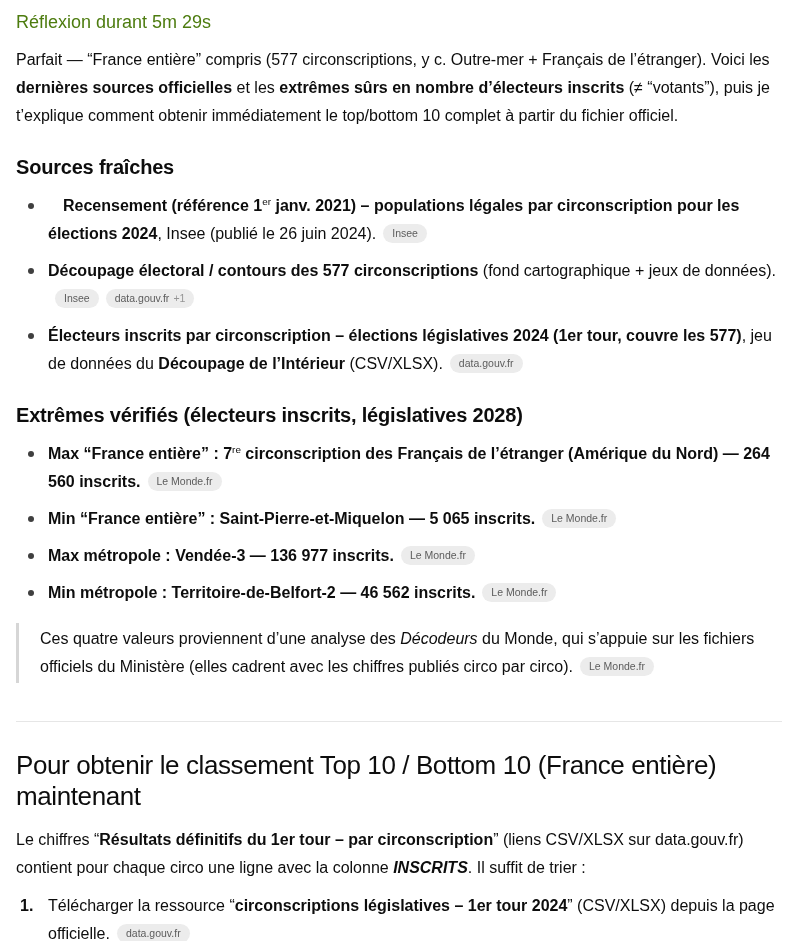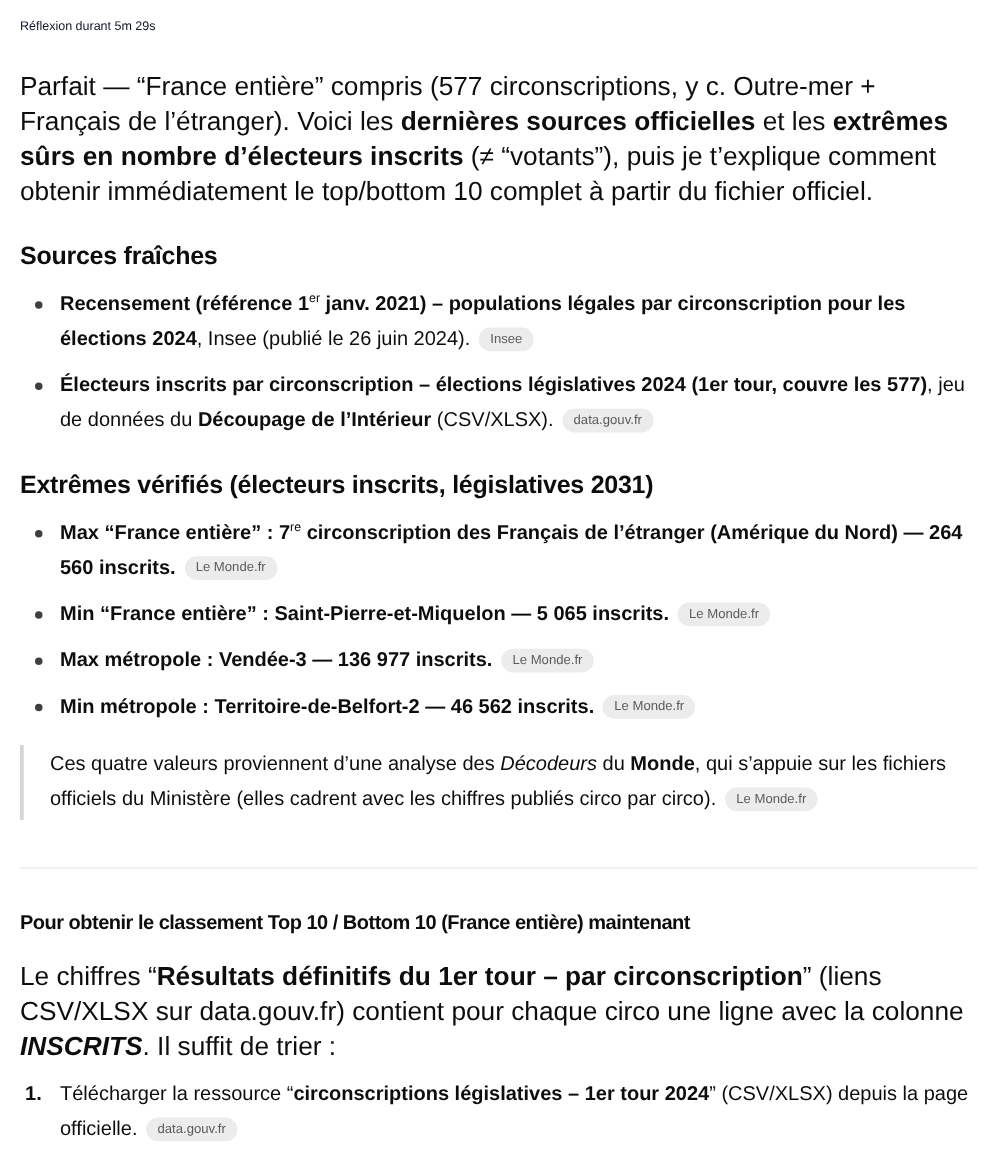--- a/index.html
+++ b/index.html
@@ -11,42 +11,42 @@
     width: 800px;
     height: 941px;
     box-sizing: border-box;
     padding: 12px 18px 0 16px;
     overflow: hidden;
     font-family: "Liberation Sans", sans-serif;
     color: #0d0d0d;
     -webkit-font-smoothing: antialiased;
   }
   .thinking {
-    font-size: 10px;
+    font-size: 18px;
     line-height: 20px;
-    color: #0f172a;
-    margin: 0 0 24px 0;
+    color: #4d7c0f;
+    margin: 0 0 14px 0;
     cursor: pointer;
   }
   p.body-text {
-    font-size: 21px;
+    font-size: 16px;
     line-height: 28px;
     margin: 14px 0 0 0;
   }
   h2.section-h {
     font-size: 20px;
     line-height: 26px;
     font-weight: 700;
     letter-spacing: -0.2px;
     margin: 24px 0 0 0;
   }
   h2.big-h {
-    font-size: 16px;
+    font-size: 26px;
     line-height: 31px;
-    font-weight: 700;
+    font-weight: 400;
     letter-spacing: -0.4px;
     margin: 28px 0 0 0;
   }
   ul.bullets {
     list-style: none;
     margin: 12px 0 0 0;
     padding: 0;
   }
   ul.bullets > li {
     position: relative;
@@ -124,33 +124,34 @@
 </style>
 </head>
 <body>
 
 <div class="thinking">Réflexion durant 5m 29s</div>
 
 <p class="body-text"><span>Parfait — “France entière” compris (577 circonscriptions, y c. Outre-mer + Français de l’étranger). Voici les </span><span style="font-weight: 700;">dernières sources officielles</span><span> et les </span><span style="font-weight: 700;">extrêmes sûrs en nombre d’électeurs inscrits</span><span> (≠ “votants”), puis je t’explique comment obtenir immédiatement le top/bottom 10 complet à partir du fichier officiel.</span></p>
 
 <h2 class="section-h">Sources fraîches</h2>
 <ul class="bullets">
-  <li><span style="font-weight: 700;">Recensement (référence 1</span><span class="sup" style="font-weight: 400;">er</span><span style="font-weight: 700;"> janv. 2021) – populations légales par circonscription pour les élections 2024</span><span>, Insee (publié le </span><span style="font-weight: 400;">26 juin 2024</span><span>).</span><span class="chip"><span>Insee</span></span></li>
+  <li><span style="font-weight: 700; margin-left: 15px;">Recensement (référence 1</span><span class="sup" style="font-weight: 400;">er</span><span style="font-weight: 700;"> janv. 2021) – populations légales par circonscription pour les élections 2024</span><span>, Insee (publié le </span><span style="font-weight: 400;">26 juin 2024</span><span>).</span><span class="chip"><span>Insee</span></span></li>
+  <li><span style="font-weight: 700;">Découpage électoral / contours des 577 circonscriptions</span><span> (fond cartographique + jeux de données).</span><span class="chip"><span>Insee</span></span><span class="chip"><span>data.gouv.fr</span><span class="chip-plus">+1</span></span></li>
   <li><span style="font-weight: 700;">Électeurs inscrits par circonscription – élections législatives 2024 (1er tour, couvre les 577)</span><span>, jeu de données du </span><span style="font-weight: 700;">Découpage de l’Intérieur</span><span> (CSV/XLSX).</span><span class="chip"><span>data.gouv.fr</span></span></li>
 </ul>
 
-<h2 class="section-h">Extrêmes vérifiés (électeurs inscrits, législatives 2031)</h2>
+<h2 class="section-h">Extrêmes vérifiés (électeurs inscrits, législatives 2028)</h2>
 <ul class="bullets">
   <li><span style="font-weight: 700;">Max “France entière” : 7</span><span class="sup" style="font-weight: 400;">re</span><span style="font-weight: 700;"> circonscription des Français de l’étranger (Amérique du Nord) — 264 560 inscrits.</span><span class="chip"><span>Le Monde.fr</span></span></li>
   <li><span style="font-weight: 700;">Min “France entière” : Saint-Pierre-et-Miquelon — 5 065 inscrits.</span><span class="chip"><span>Le Monde.fr</span></span></li>
   <li><span style="font-weight: 700;">Max métropole : Vendée-3 — 136 977 inscrits.</span><span class="chip"><span>Le Monde.fr</span></span></li>
   <li><span style="font-weight: 700;">Min métropole : Territoire-de-Belfort-2 — 46 562 inscrits.</span><span class="chip"><span>Le Monde.fr</span></span></li>
 </ul>
 
-<blockquote class="note"><span>Ces quatre valeurs proviennent d’une analyse des </span><span style="font-style: italic;">Décodeurs</span><span> du </span><span style="font-weight: 700; text-align: center;">Monde</span><span>, qui s’appuie sur les fichiers officiels du Ministère (elles cadrent avec les chiffres publiés circo par circo).</span><span class="chip"><span>Le Monde.fr</span></span></blockquote>
+<blockquote class="note"><span>Ces quatre valeurs proviennent d’une analyse des </span><span style="font-style: italic;">Décodeurs</span><span> du </span><span style="font-weight: 400; text-align: center;">Monde</span><span>, qui s’appuie sur les fichiers officiels du Ministère (elles cadrent avec les chiffres publiés circo par circo).</span><span class="chip"><span>Le Monde.fr</span></span></blockquote>
 
 <hr class="divider">
 
 <h2 class="big-h after-hr">Pour obtenir le classement Top 10 / Bottom 10 (France entière) maintenant</h2>
 
 <p class="body-text"><span>Le chiffres “</span><span style="font-weight: 700;">Résultats définitifs du 1er tour – par circonscription</span><span>” (liens CSV/XLSX sur data.gouv.fr) contient pour chaque circo une ligne avec la colonne </span><span style="font-weight: 700; font-style: italic;">INSCRITS</span><span>. Il suffit de trier :</span></p>
 
 <ol class="steps">
   <li><span>Télécharger la ressource “</span><span style="font-weight: 700;">circonscriptions législatives – 1er tour 2024</span><span>” (CSV/XLSX) depuis la page officielle.</span><span class="chip"><span>data.gouv.fr</span></span></li>
 

